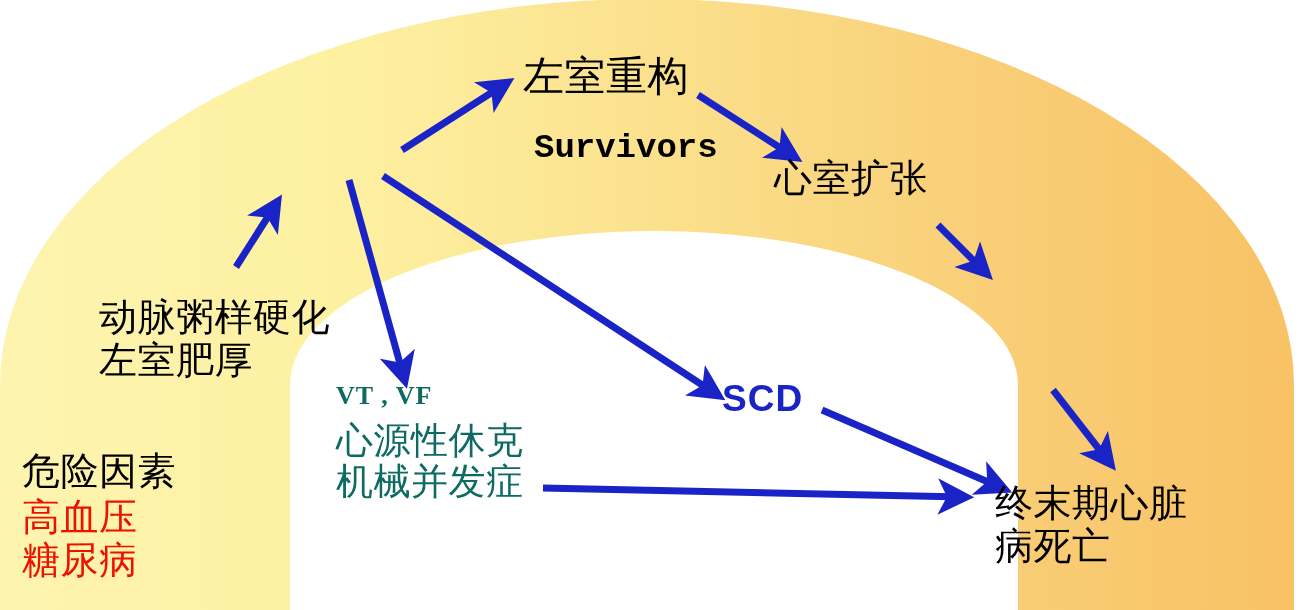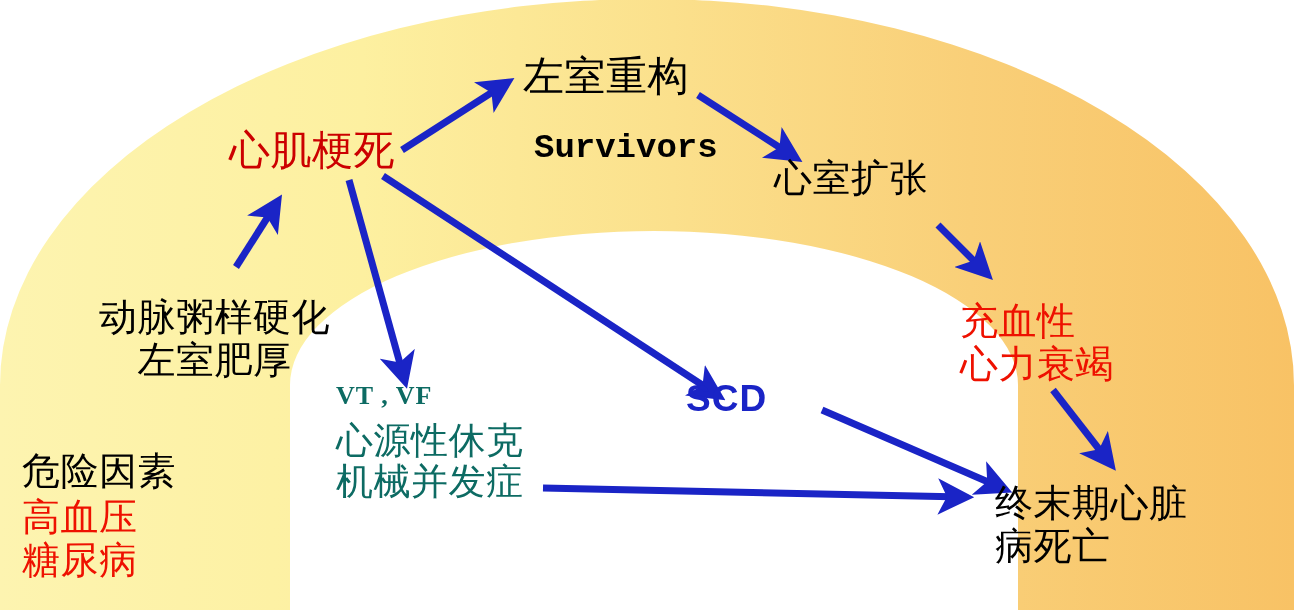--- a/index.html
+++ b/index.html
@@ -51,21 +51,20 @@
   }
   .vent-dilate {
     left: 774px; top: 157px;
     font-size: 38px;
     color: #000000;
   }
   .athero {
     left: 99px; top: 296px;
     font-size: 38px;
     color: #000000;
-    text-align: center;
   }
   .risk-title {
     left: 22px; top: 450px;
     font-size: 38px;
     color: #000000;
   }
   .risk-items {
     left: 22px; top: 496px;
     font-size: 38px;
     color: #ee1100;
@@ -76,21 +75,21 @@
     color: #0d6b63;
     font-family: "Liberation Serif", "DejaVu Serif", serif;
     letter-spacing: 1px;
   }
   .shock {
     left: 336px; top: 420px;
     font-size: 37px;
     color: #0d6b63;
   }
   .scd {
-    left: 686px; top: 378px;
+    left: 722px; top: 378px;
     font-size: 37px;
     color: #1a24c6;
     font-family: "Liberation Sans", "DejaVu Sans", sans-serif;
     letter-spacing: 1px;
   }
   .chf {
     left: 960px; top: 300px;
     font-size: 38px;
     color: #ee1100;
   }
@@ -139,31 +138,28 @@
       <line x1="698" y1="95" x2="793" y2="156"></line>
       <line x1="938" y1="225" x2="985" y2="272"></line>
       <line x1="1053" y1="390" x2="1109" y2="462"></line>
       <line x1="349" y1="180" x2="404" y2="378"></line>
       <line x1="383" y1="176" x2="716" y2="394"></line>
       <line x1="822" y1="410" x2="1002" y2="488"></line>
       <line x1="543" y1="488" x2="963" y2="497"></line>
     </g>
   </svg>
 
-  <div class="lbl cjk mi">心肌梗死</div>
   <div class="lbl cjk lv-remodel">左室重构</div>
   <div class="lbl survivors">Survivors</div>
   <div class="lbl cjk vent-dilate">心室扩张</div>
   <div class="lbl cjk athero">动脉粥样硬化
 左室肥厚</div>
   <div class="lbl cjk risk-title">危险因素</div>
   <div class="lbl cjk risk-items">高血压
 糖尿病</div>
   <div class="lbl vtvf">VT , VF</div>
   <div class="lbl cjk shock">心源性休克
 机械并发症</div>
   <div class="lbl scd">SCD</div>
-  <div class="lbl cjk chf">充血性
-心力衰竭</div>
   <div class="lbl cjk endstage">终末期心脏
 病死亡</div>
 
 </div>
 
 </body></html>

